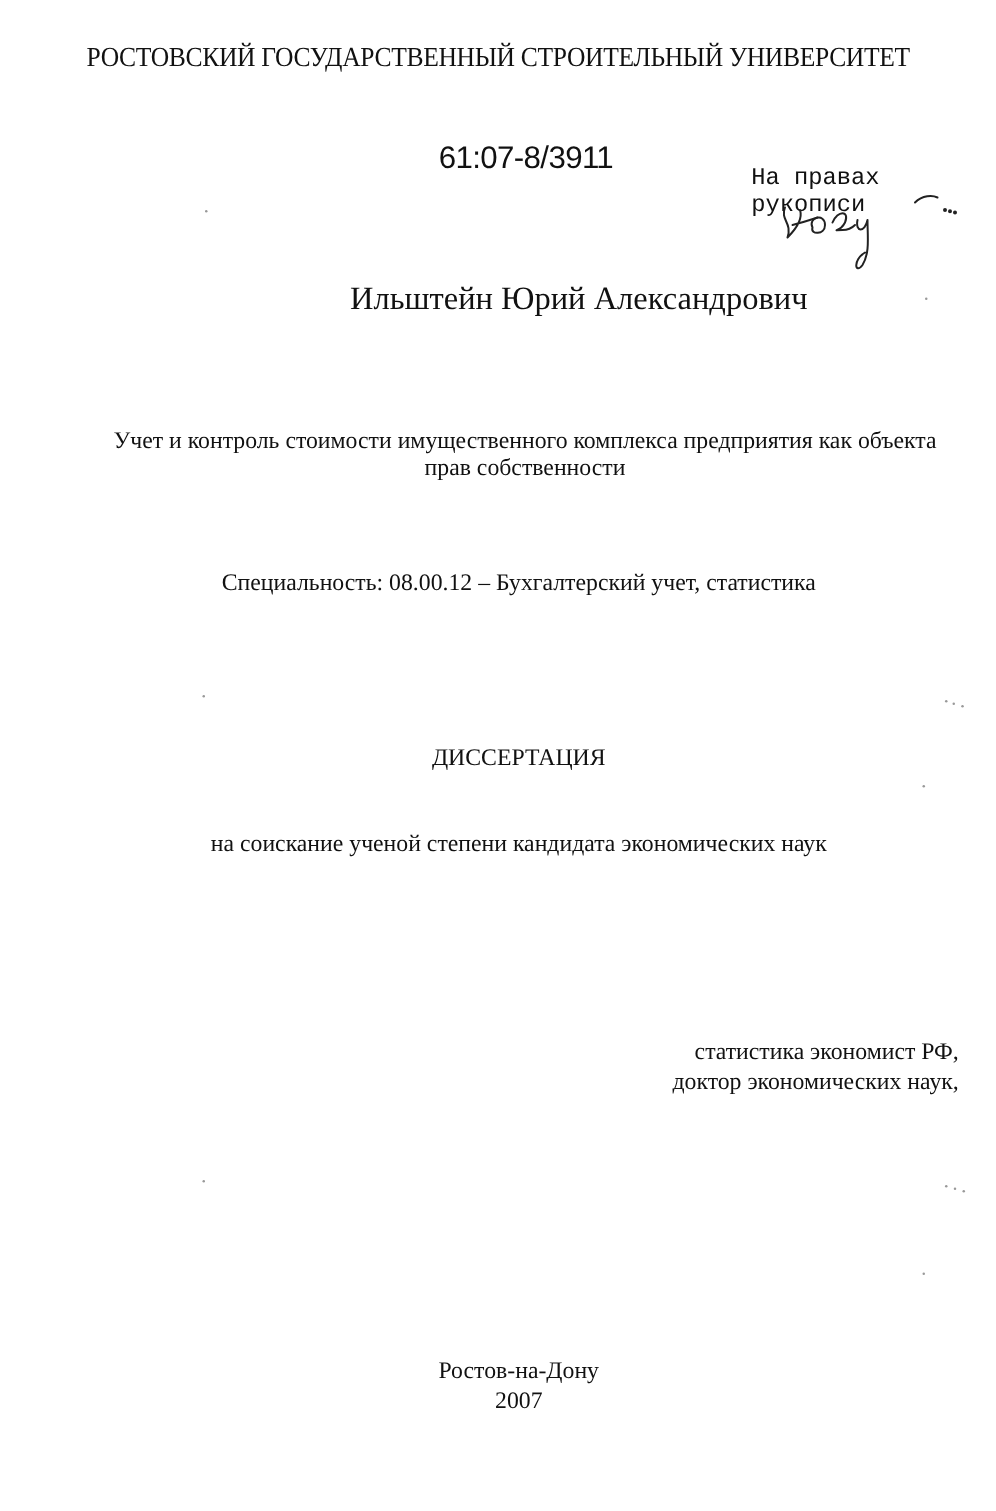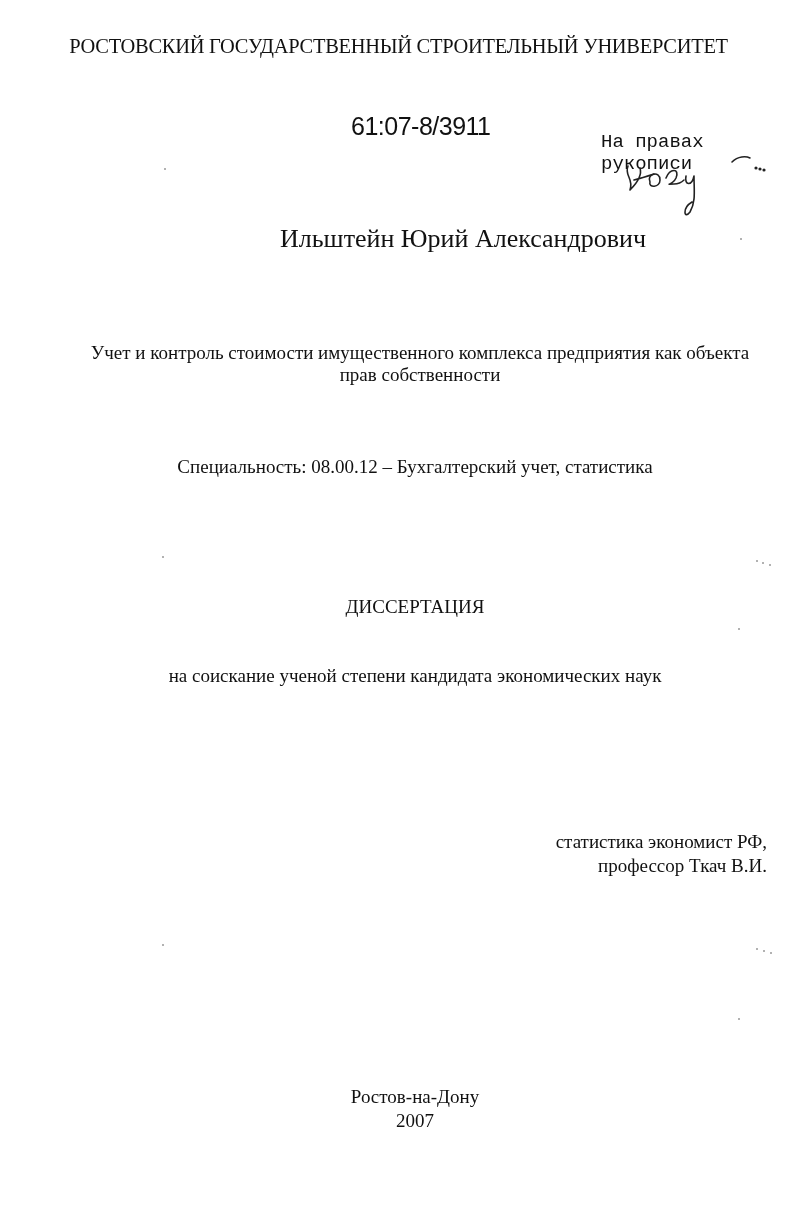--- a/index.html
+++ b/index.html
@@ -114,21 +114,21 @@
 </div>
 
 <div class="abs specialty">Специальность: 08.00.12 – Бухгалтерский учет, статистика</div>
 
 <div class="abs doc-type">ДИССЕРТАЦИЯ</div>
 
 <div class="abs degree">на соискание ученой степени кандидата экономических наук</div>
 
 <div class="abs supervisor">
   <div>статистика экономист РФ,</div>
-  <div>профессор Ткач В.И.</div>
+  <div>доктор экономических наук,</div>
 </div>
 
 <div class="abs footer">
   <div>Ростов-на-Дону</div>
   <div>2007</div>
 </div>
 
 <div class="speck" style="left:164px;top:168px;"></div>
 <div class="speck" style="left:740px;top:238px;"></div>
 <div class="speck" style="left:162px;top:556px;"></div>

